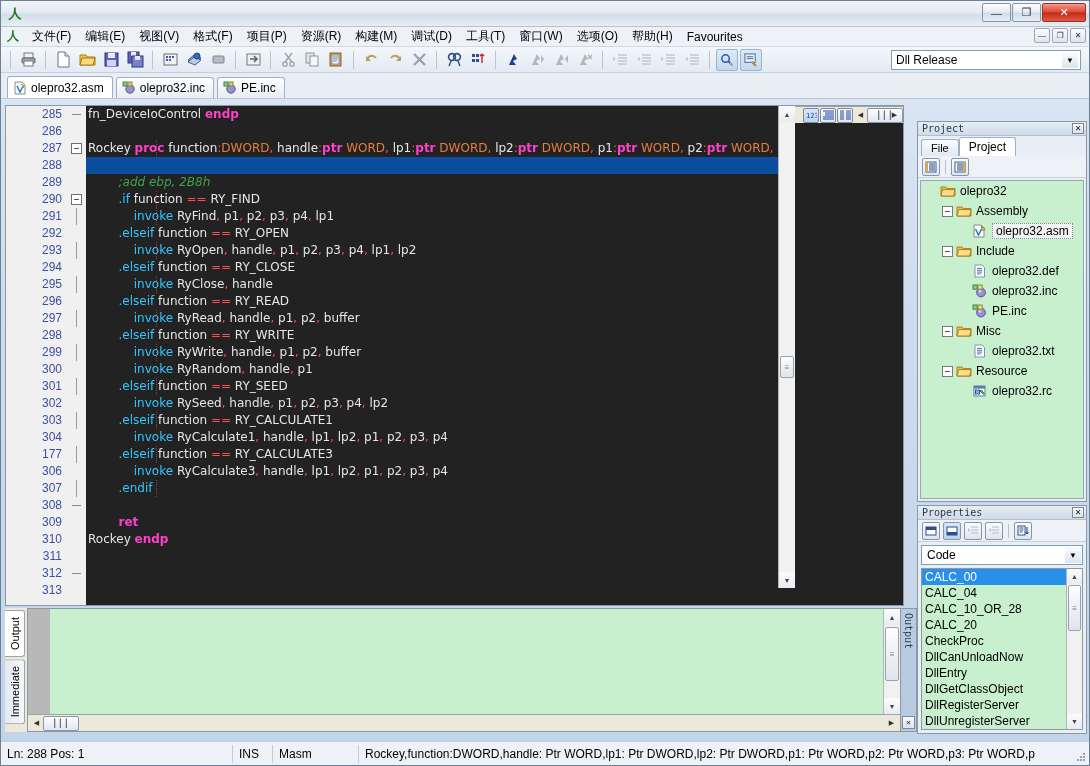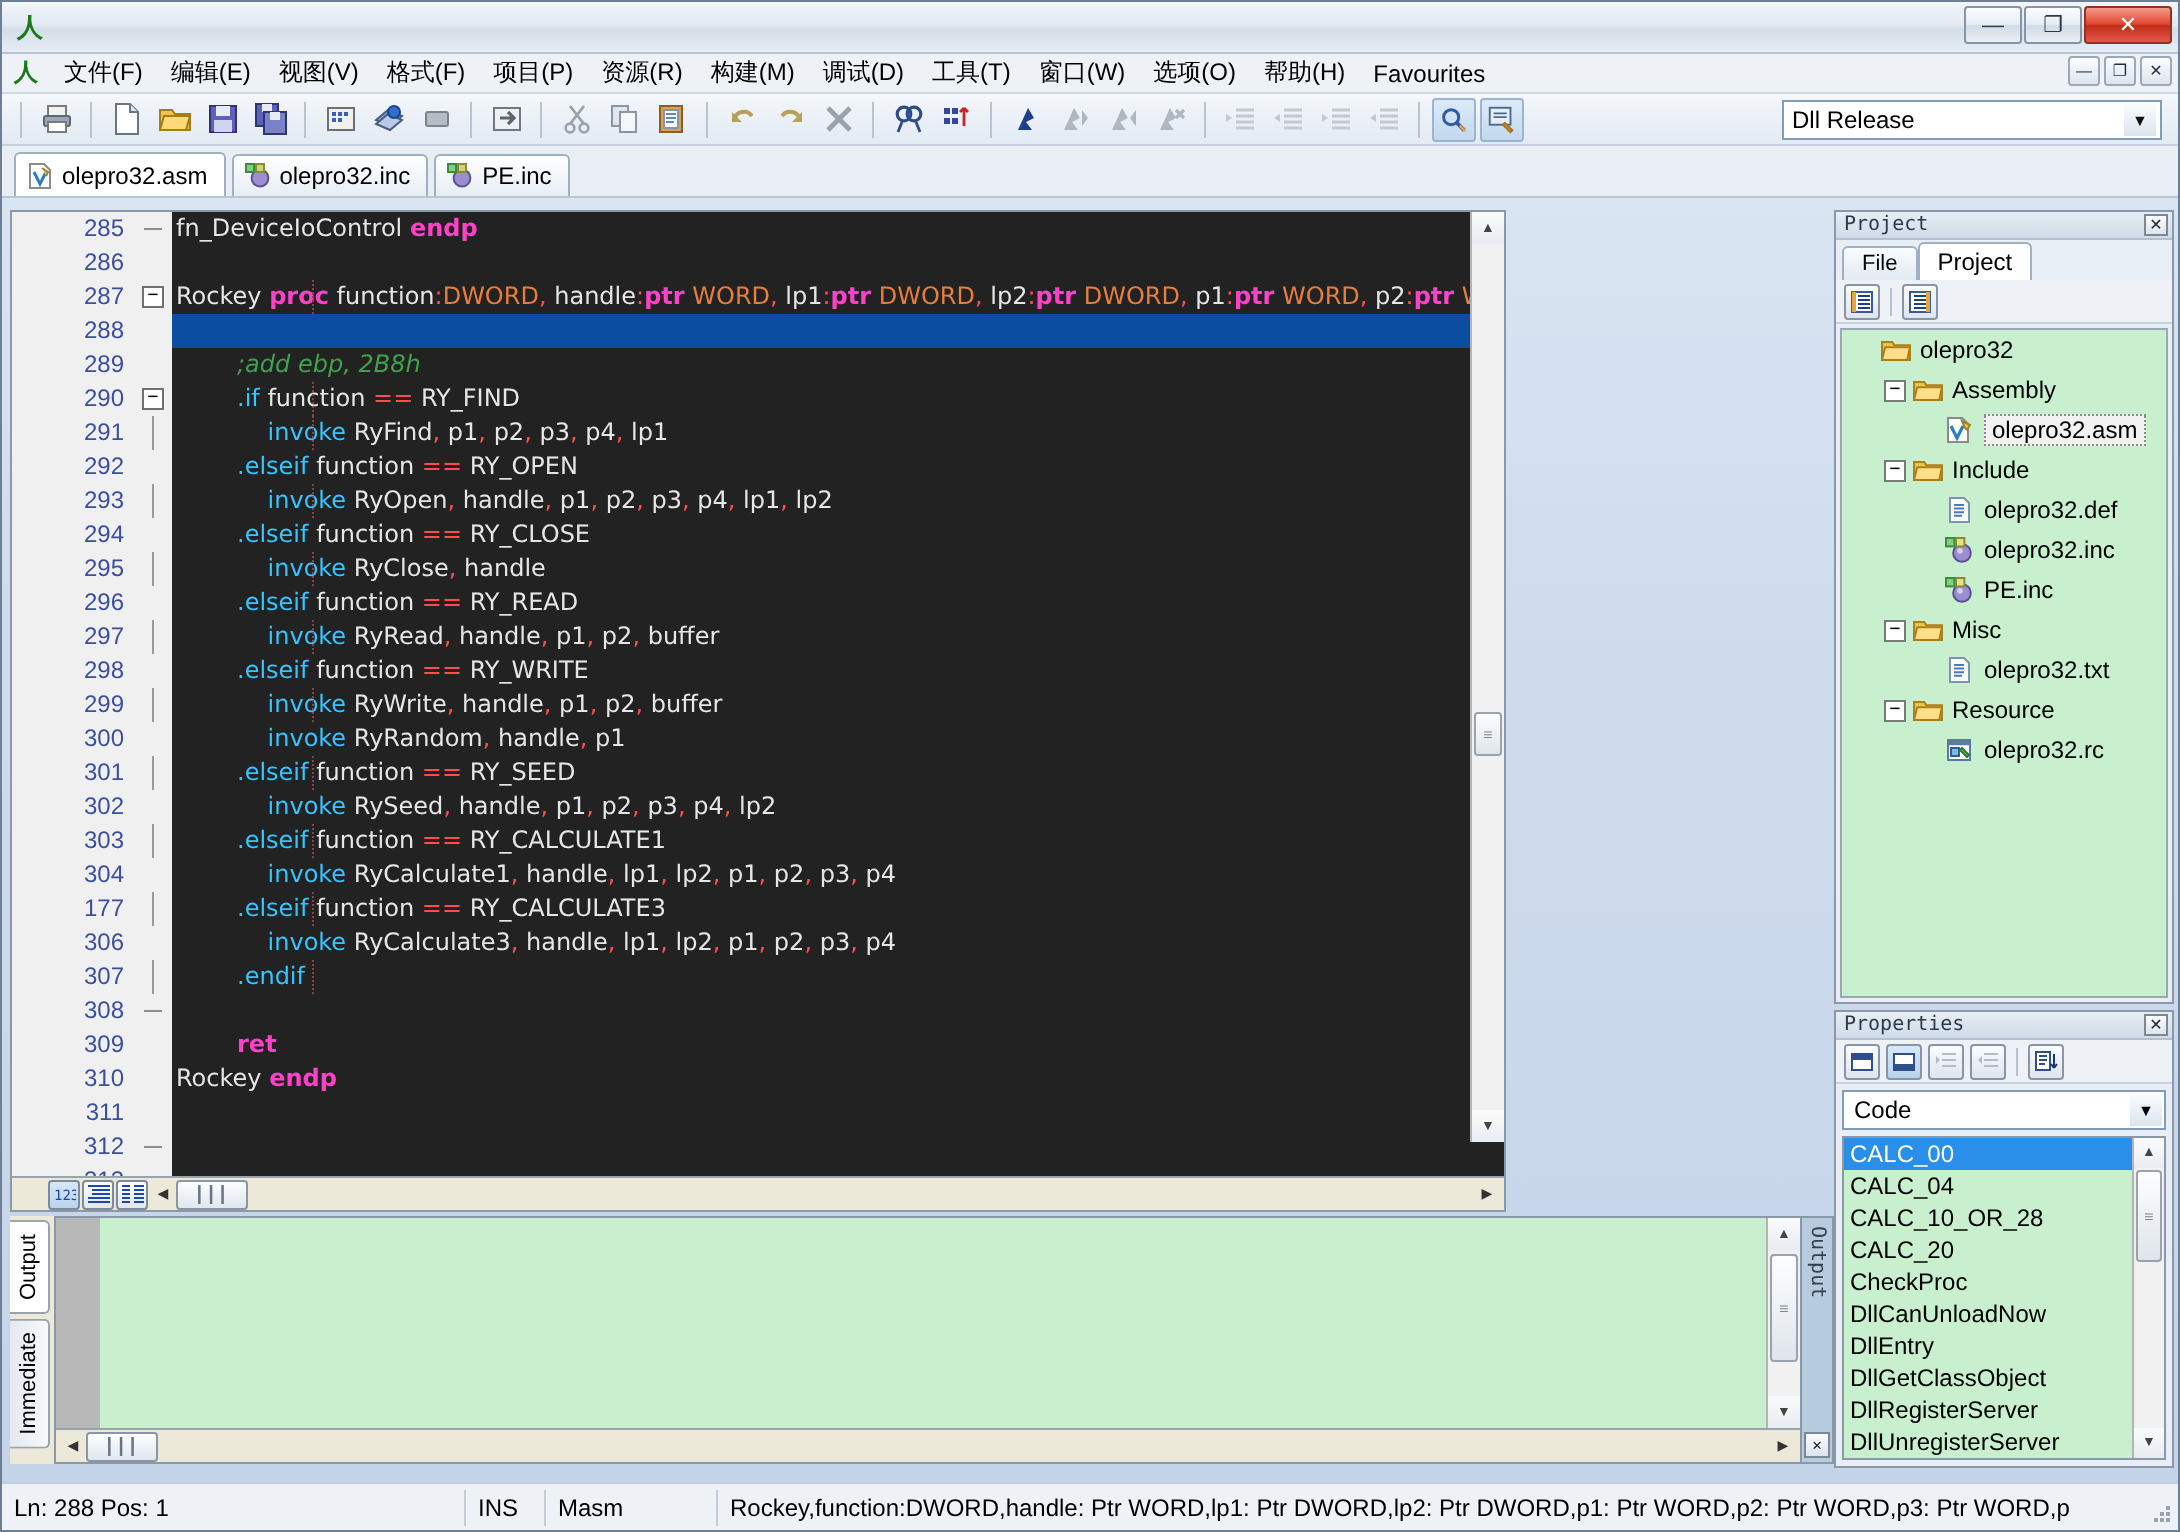--- a/index.html
+++ b/index.html
@@ -128,24 +128,24 @@
     background: #fff; height: 22px;
   }
 
   
   #mainarea {
     position: absolute; left: 0; top: 104px; right: 0; bottom: 31px;
   }
 
   
   #editorwrap {
-    position: absolute; left: 4px; top: 0; width: 748px; bottom: 128px;
+    position: absolute; left: 4px; top: 0; width: 899px; bottom: 128px;
     border: 1px solid #8a98a8;
     background: #222222;
-    display: flex; flex-direction: column;
+    display: flex; flex-direction: row;
   }
   #editorbody { flex: 1; display: flex; overflow: hidden; position: relative; }
   #gutterpane {
     width: 62px; background: #f0f0f0; flex: none;
     position: relative; border-right: none;
   }
   #gutterpane .gl {
     height: 17px; line-height: 17px; text-align: right; padding-right: 6px;
     font-family: "Liberation Sans", sans-serif; font-size: 12px; color: #3b4fa0;
   }
@@ -178,21 +178,21 @@
   .k-type   { color: #e87d3e; }                       
   .k-ptr    { color: #ff40c8; font-weight: bold; }
   .k-dir    { color: #35c6ff; }                       
   .k-op     { color: #ff4d4d; }                       
   .k-com    { color: #3fa34d; font-style: italic; }   
   .k-plain  { color: #e6e6e6; }
 
   
   #edhbar {
     height: 17px; background: #ece9d8; border-top: 1px solid #9aa4b0;
-    display: flex; align-items: center; padding-left: 18px; position: relative;
+    display: flex; align-items: center; padding-left: 8px; position: relative;
   }
   .minibtn {
     width: 16px; height: 15px; margin-right: 1px;
     border: 1px solid #7e8a99; border-radius: 2px;
     background: linear-gradient(180deg,#fbfcfe,#dfe7f0);
     display: flex; align-items: center; justify-content: center;
   }
   .minibtn.on { background: linear-gradient(180deg,#d6e8fa,#b9d3ef); }
   .hscroll-arrow {
     width: 13px; height: 14px; display: flex; align-items: center; justify-content: center;
@@ -265,21 +265,21 @@
   }
   #outsidelabel .closex {
     position: absolute; bottom: 2px; left: 1px; width: 13px; height: 13px;
     border: 1px solid #7c8896; background: linear-gradient(180deg,#fafbfd,#dde4ec);
     writing-mode: horizontal-tb; font-size: 8px;
     display: flex; align-items: center; justify-content: center; color: #222;
   }
 
   
   #rightcol {
-    position: absolute; right: 2px; top: 0; width: 170px; bottom: 0;
+    position: absolute; right: 2px; top: 16px; width: 170px; bottom: 0;
     display: flex; flex-direction: column;
   }
   .dockpanel { border: 1px solid #8a98a8; background: #e8eef5; display: flex; flex-direction: column; }
   .dockhdr {
     height: 14px; display: flex; align-items: center; position: relative;
     background: linear-gradient(180deg,#e6edf5,#cfdbe8);
     padding-left: 4px;
     font-family: "DejaVu Sans Mono", monospace; font-size: 10px; color: #2c3a4a;
     border-bottom: 1px solid #b2c0d0;
   }

